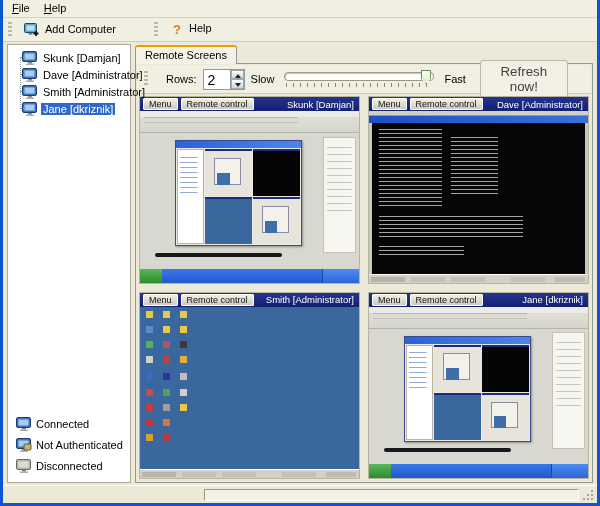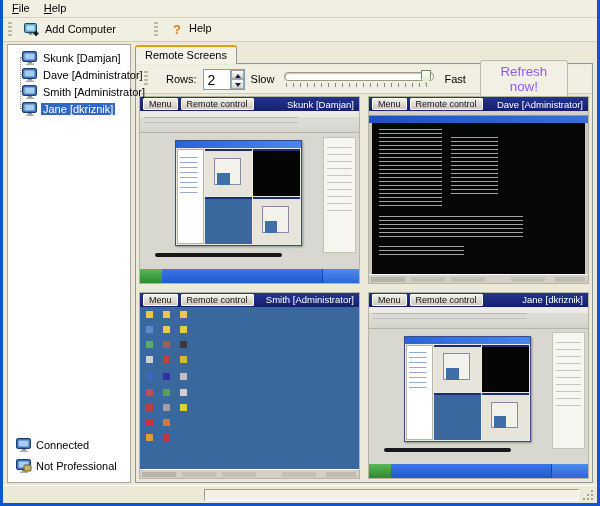--- a/index.html
+++ b/index.html
@@ -80,21 +80,21 @@
   .spin-btn.up::before { top:3px; border-bottom:4px solid #1a1a5a; }
   .spin-btn.down::before { top:3px; border-top:4px solid #1a1a5a; }
   .interval-label { margin-left: 14px; }
   .slider { position: relative; width: 150px; height: 20px; margin: 0 4px; }
   .slider .track { position: absolute; left: 0; right: 0; top: 3px; height: 9px; background: #fdfdfa; border: 1px solid #9e9a87; border-radius: 4px; box-shadow: inset 1px 1px 1px #cac6b4; }
   .slider .ticks { position: absolute; left: 2px; right: 2px; bottom: 2px; height: 4px;
     background: repeating-linear-gradient(90deg,#8a887a 0 1px, transparent 1px 7px); }
   .slider .thumb { position: absolute; top: 1px; width: 10px; height: 14px; background: linear-gradient(180deg,#fbfef8,#dcead0); border: 1px solid #6a8a5a;
     clip-path: polygon(0 0,100% 0,100% 62%,50% 100%,0 62%); }
   .btn { padding: 3px 10px; background: linear-gradient(180deg,#fefefc,#ece9d8 80%,#ddd9c6); border: 1px solid #a8a490; border-radius: 3px; }
-  .btn[disabled], .btn.disabled { color: #8b5cf6; background: #f2f0e4; border-color: #bdb9a6; }
+  .btn[disabled], .btn.disabled { color: #404040; background: #f2f0e4; border-color: #bdb9a6; }
   .refresh-btn { margin-left: 8px; width: 88px; text-align: center; }
 
   
   .panels { flex: 1; display: grid; grid-template-columns: 1fr 1fr; grid-template-rows: 1fr 1fr; gap: 8px; padding: 2px; min-height: 0; }
   .panel { display: flex; flex-direction: column; min-height: 0; border: 1px solid #b8b4a2; background: #fff; }
   .panel-header { height: 14px; flex: 0 0 14px; background: linear-gradient(180deg,#24348e,#141f6e); display: flex; align-items: center; gap: 3px; padding: 0 3px; }
   .ph-btn { font-size: 9px; line-height: 10px; padding: 0 5px; background: linear-gradient(180deg,#f2f0e6,#cecabc); border: 1px solid #fff; border-radius: 1px; color: #111; }
   .panel-name { margin-left: auto; color: #fff; font-size: 9.5px; padding-right: 2px; white-space: nowrap; }
   .screen { flex: 1; position: relative; overflow: hidden; }
 
@@ -263,21 +263,32 @@
           <div class="legend-item">
             <span class="mon">
               <svg viewBox="0 0 16 14" width="16" height="14">
                   <rect x="0.5" y="0.5" width="14" height="10" rx="1.5" fill="#3f74bd" stroke="#1c3f73"></rect>
                   <rect x="2.5" y="2.5" width="10" height="6" fill="#a9cdef"></rect>
                   <rect x="6" y="11" width="4" height="1.6" fill="#8a8a8a"></rect>
                   <rect x="4" y="12.6" width="8" height="1.2" fill="#9a9a9a"></rect>
                   <rect x="8" y="6" width="7" height="6" rx="1" fill="#c8b46a" stroke="#6a5a20"></rect>
                 </svg>
             </span>
-            <span>Not Professional</span>
+            <span>Not Authenticated</span>
+          </div>
+          <div class="legend-item">
+            <span class="mon">
+              <svg viewBox="0 0 16 14" width="16" height="14">
+                  <rect x="0.5" y="0.5" width="14" height="10" rx="1.5" fill="#b8b6ae" stroke="#6a6a64"></rect>
+                  <rect x="2.5" y="2.5" width="10" height="6" fill="#dddbd2"></rect>
+                  <rect x="6" y="11" width="4" height="1.6" fill="#8a8a8a"></rect>
+                  <rect x="4" y="12.6" width="8" height="1.2" fill="#9a9a9a"></rect>
+                </svg>
+            </span>
+            <span>Disconnected</span>
           </div>
         </div>
       </div>
 
       <div class="main">
         <div class="tabstrip">
           <span class="tab">Remote Screens</span>
         </div>
         <div class="tab-body">
 

